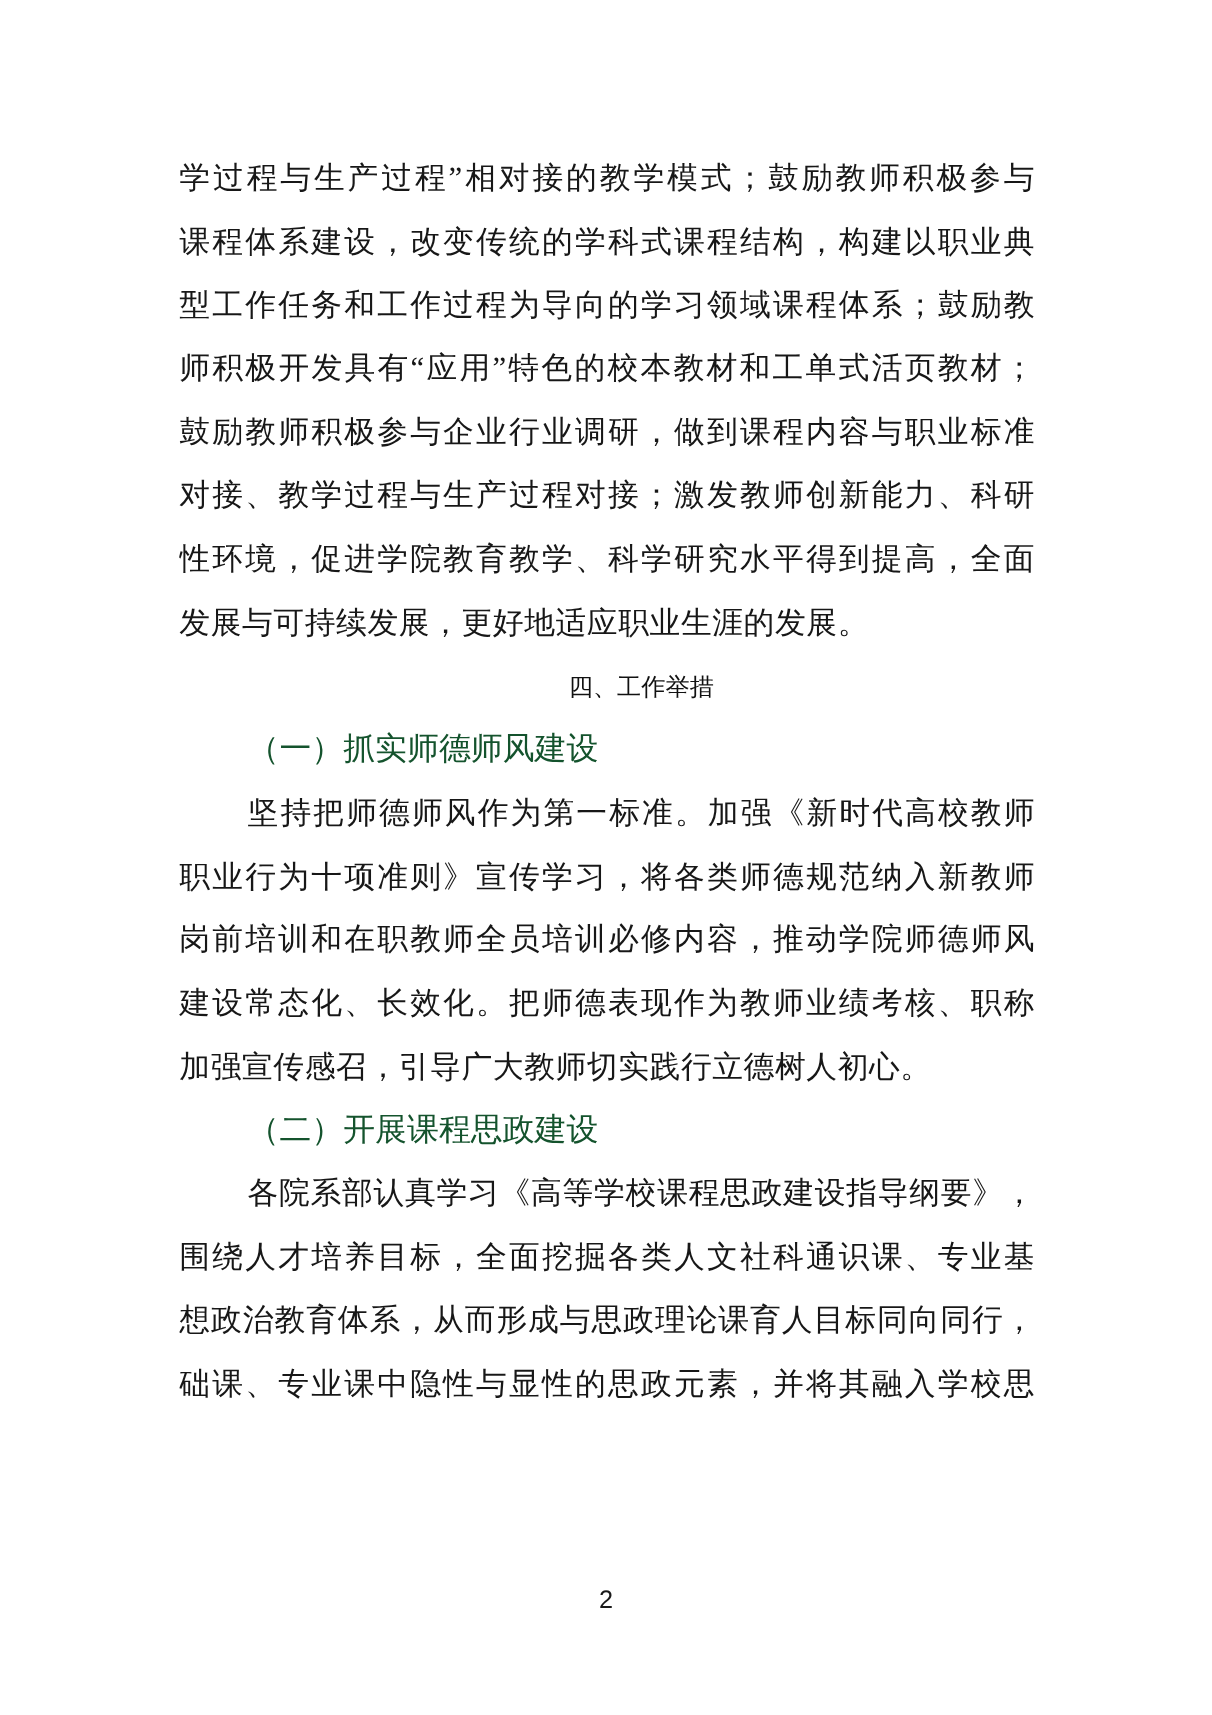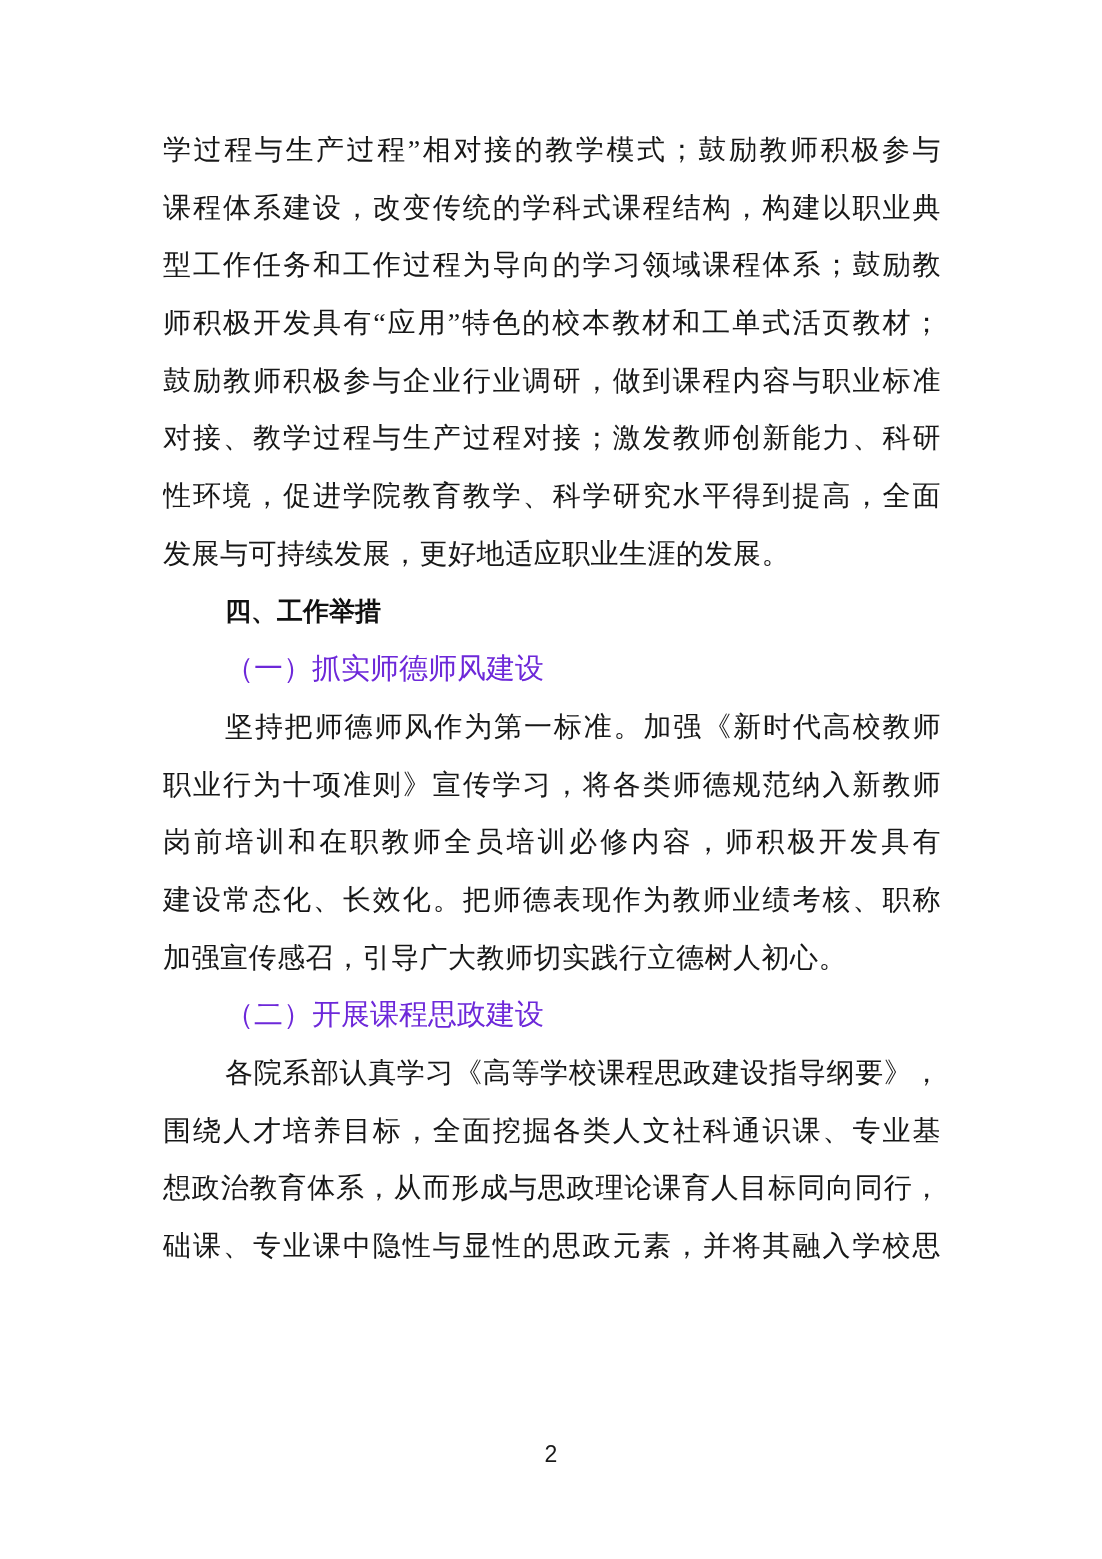--- a/index.html
+++ b/index.html
@@ -12,21 +12,21 @@
     width: 1102px;
     height: 1559px;
     background: #ffffff;
     overflow: hidden;
     font-family: "Liberation Serif", "DejaVu Serif", serif;
     color: #171717;
   }
   .content {
     position: absolute;
     left: 163px;
-    top: 121px;
+    top: 134px;
     width: 778px;
   }
   .doc-line {
     height: 57.7px;
     line-height: 57.7px;
     font-size: 28px;
     letter-spacing: 0.5px;
     text-align: justify;
     text-align-last: justify;
     overflow: hidden;
@@ -36,33 +36,34 @@
   .doc-line.indent {
     padding-left: 62px;
   }
   .doc-line.para-end {
     text-align: right;
     text-align-last: left;
   }
   .heading {
     height: 57.7px;
     line-height: 57.7px;
-    font-size: 26px;
-    font-weight: 700;
+    font-size: 22px;
+    font-weight: 400;
     padding-left: 62px;
     font-family: "Liberation Sans", "DejaVu Sans", sans-serif;
     color: #111111;
+    text-align: center;
   }
   .subheading {
     height: 57.7px;
     line-height: 57.7px;
     font-size: 29px;
     padding-left: 62px;
     font-family: "Liberation Serif", "DejaVu Serif", serif;
-    color: #6d28d9;
+    color: #14532d;
   }
   .page-number {
     position: absolute;
     top: 1440px;
     left: 0;
     width: 100%;
     text-align: center;
     font-size: 23px;
     line-height: 28px;
     color: #1a1a1a;
@@ -79,21 +80,21 @@
       <div class="doc-line">型工作任务和工作过程为导向的学习领域课程体系；鼓励教</div>
       <div class="doc-line">师积极开发具有“应用”特色的校本教材和工单式活页教材；</div>
       <div class="doc-line">鼓励教师积极参与企业行业调研，做到课程内容与职业标准</div>
       <div class="doc-line">对接、教学过程与生产过程对接；激发教师创新能力、科研</div>
       <div class="doc-line">性环境，促进学院教育教学、科学研究水平得到提高，全面</div>
       <div class="doc-line para-end">发展与可持续发展，更好地适应职业生涯的发展。</div>
       <div class="heading">四、工作举措</div>
       <div class="subheading">（一）抓实师德师风建设</div>
       <div class="doc-line indent">坚持把师德师风作为第一标准。加强《新时代高校教师</div>
       <div class="doc-line">职业行为十项准则》宣传学习，将各类师德规范纳入新教师</div>
-      <div class="doc-line">岗前培训和在职教师全员培训必修内容，师积极开发具有</div>
+      <div class="doc-line">岗前培训和在职教师全员培训必修内容，推动学院师德师风</div>
       <div class="doc-line">建设常态化、长效化。把师德表现作为教师业绩考核、职称</div>
       <div class="doc-line para-end">加强宣传感召，引导广大教师切实践行立德树人初心。</div>
       <div class="subheading">（二）开展课程思政建设</div>
       <div class="doc-line indent">各院系部认真学习《高等学校课程思政建设指导纲要》，</div>
       <div class="doc-line">围绕人才培养目标，全面挖掘各类人文社科通识课、专业基</div>
       <div class="doc-line">想政治教育体系，从而形成与思政理论课育人目标同向同行，</div>
       <div class="doc-line">础课、专业课中隐性与显性的思政元素，并将其融入学校思</div>
     </div>
   <div class="page-number">2</div>
 </div>

